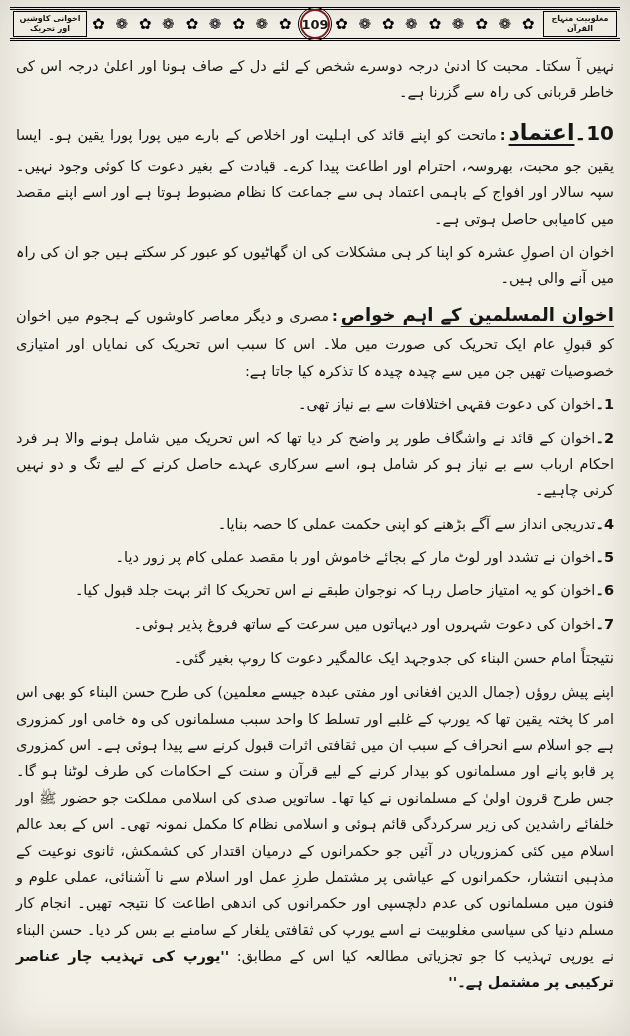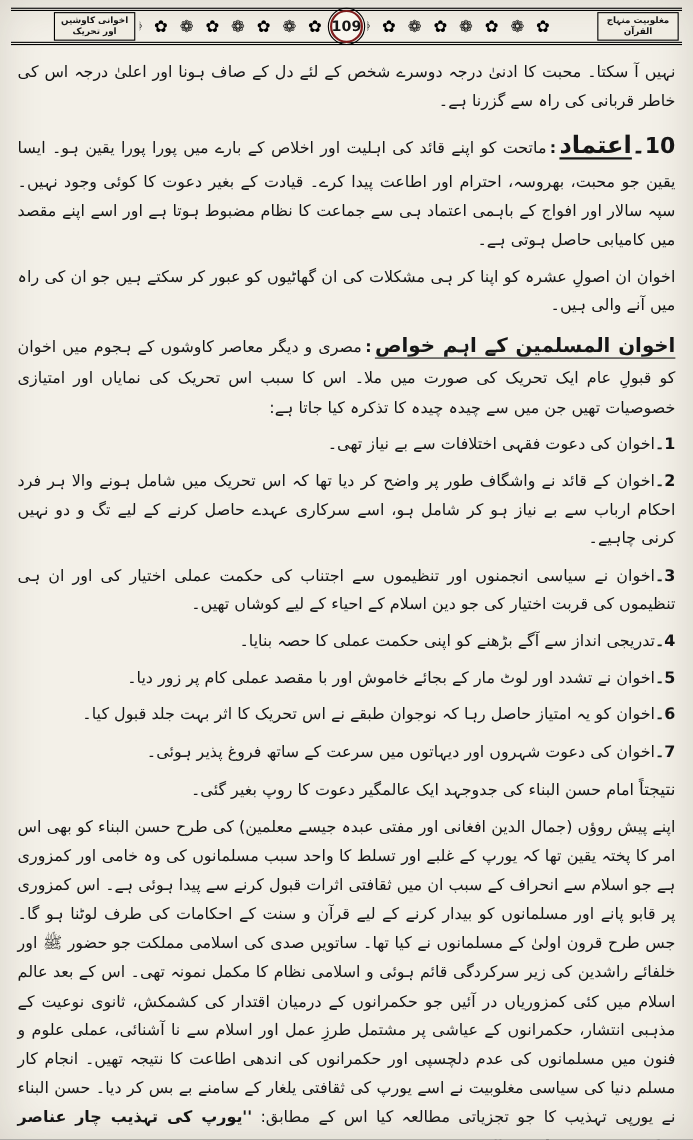--- a/index.html
+++ b/index.html
@@ -33,21 +33,20 @@
     background:#efece2;
     font-size:8px;
     line-height:1.25;
     text-align:center;
     padding:2px 2px;
     height:26px;
     box-sizing:border-box;
     display:flex;align-items:center;justify-content:center;
     overflow:hidden;
     font-weight:bold;
-    margin-left:36px;
   }
   .ornament{
     flex:1 1 auto;
     overflow:hidden;
     white-space:nowrap;
     text-align:center;
     font-size:15px;
     letter-spacing:3px;
     color:#000;
     line-height:26px;
@@ -134,23 +133,20 @@
       <span class="section-lead">اخوان المسلمین کے اہم خواص</span><span class="sep">:</span><span>مصری و دیگر معاصر کاوشوں کے ہجوم میں اخوان کو قبولِ عام ایک تحریک کی صورت میں ملا۔ اس کا سبب اس تحریک کی نمایاں اور امتیازی خصوصیات تھیں جن میں سے چیدہ چیدہ کا تذکرہ کیا جاتا ہے:</span>
     </p>
 
     <p class="para">
       <span class="item-num">1۔</span><span>اخوان کی دعوت فقہی اختلافات سے بے نیاز تھی۔</span>
     </p>
     <p class="para">
       <span class="item-num">2۔</span><span>اخوان کے قائد نے واشگاف طور پر واضح کر دیا تھا کہ اس تحریک میں شامل ہونے والا ہر فرد احکام ارباب سے بے نیاز ہو کر شامل ہو، اسے سرکاری عہدے حاصل کرنے کے لیے تگ و دو نہیں کرنی چاہیے۔</span>
     </p>
     <p class="para">
-      <span class="item-num">3۔</span><span>اخوان نے سیاسی انجمنوں اور تنظیموں سے اجتناب کی حکمت عملی اختیار کی اور ان ہی تنظیموں کی قربت اختیار کی جو دین اسلام کے احیاء کے لیے کوشاں تھیں۔</span>
-    </p>
-    <p class="para">
       <span class="item-num">4۔</span><span>تدریجی انداز سے آگے بڑھنے کو اپنی حکمت عملی کا حصہ بنایا۔</span>
     </p>
     <p class="para">
       <span class="item-num">5۔</span><span>اخوان نے تشدد اور لوٹ مار کے بجائے خاموش اور با مقصد عملی کام پر زور دیا۔</span>
     </p>
     <p class="para">
       <span class="item-num">6۔</span><span>اخوان کو یہ امتیاز حاصل رہا کہ نوجوان طبقے نے اس تحریک کا اثر بہت جلد قبول کیا۔</span>
     </p>
     <p class="para">
       <span class="item-num">7۔</span><span>اخوان کی دعوت شہروں اور دیہاتوں میں سرعت کے ساتھ فروغ پذیر ہوئی۔</span>

